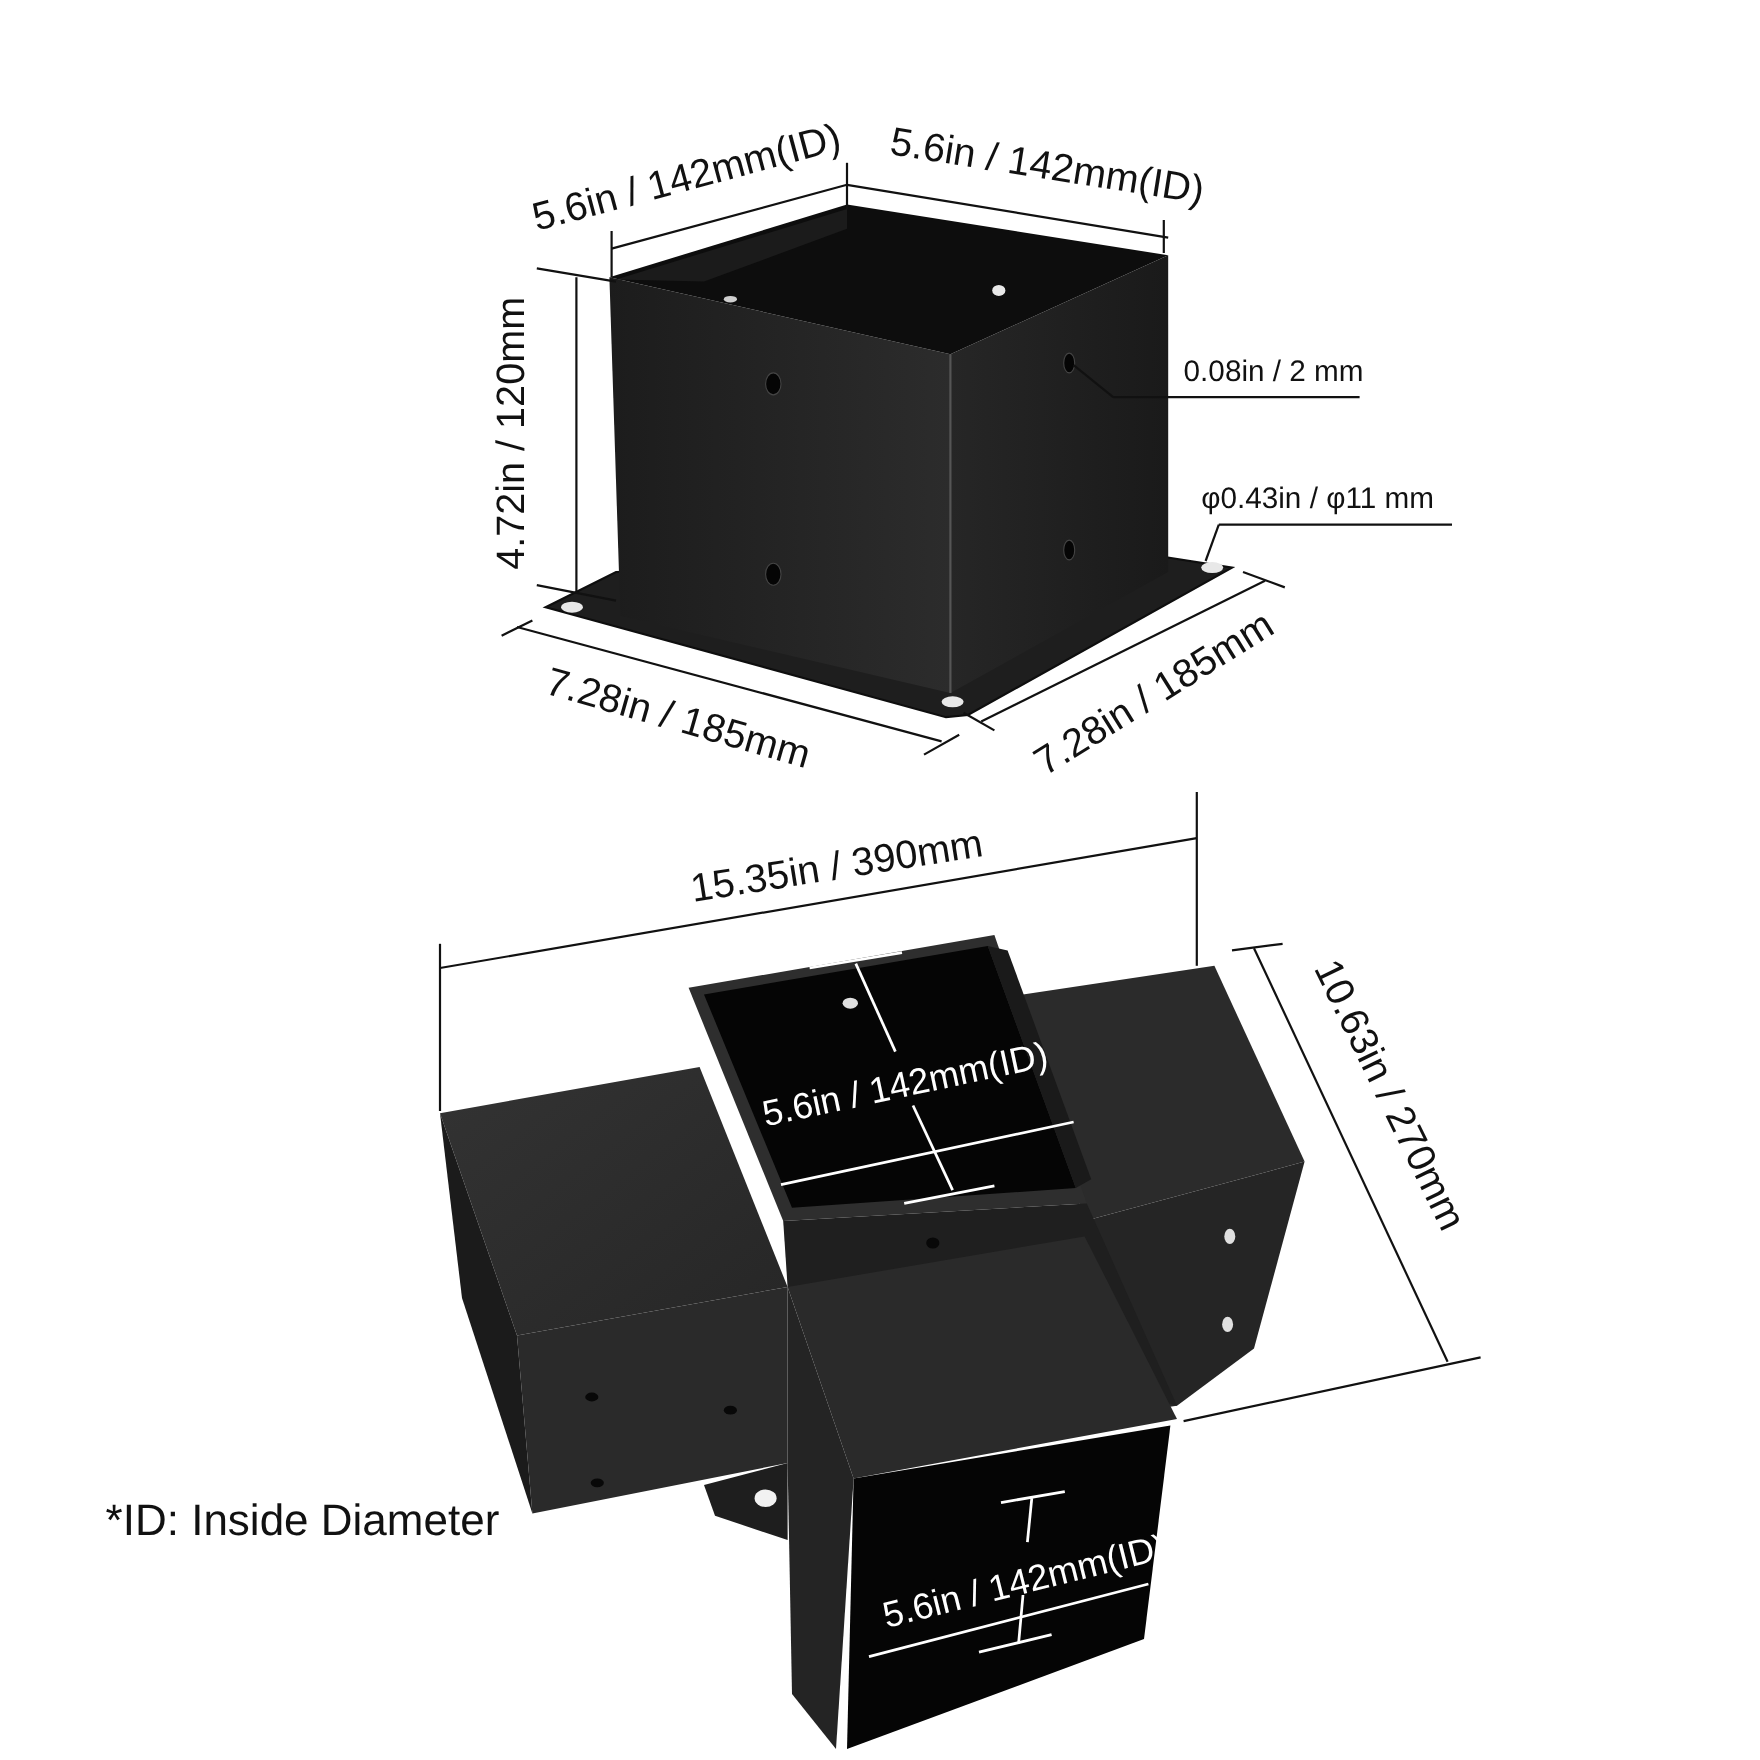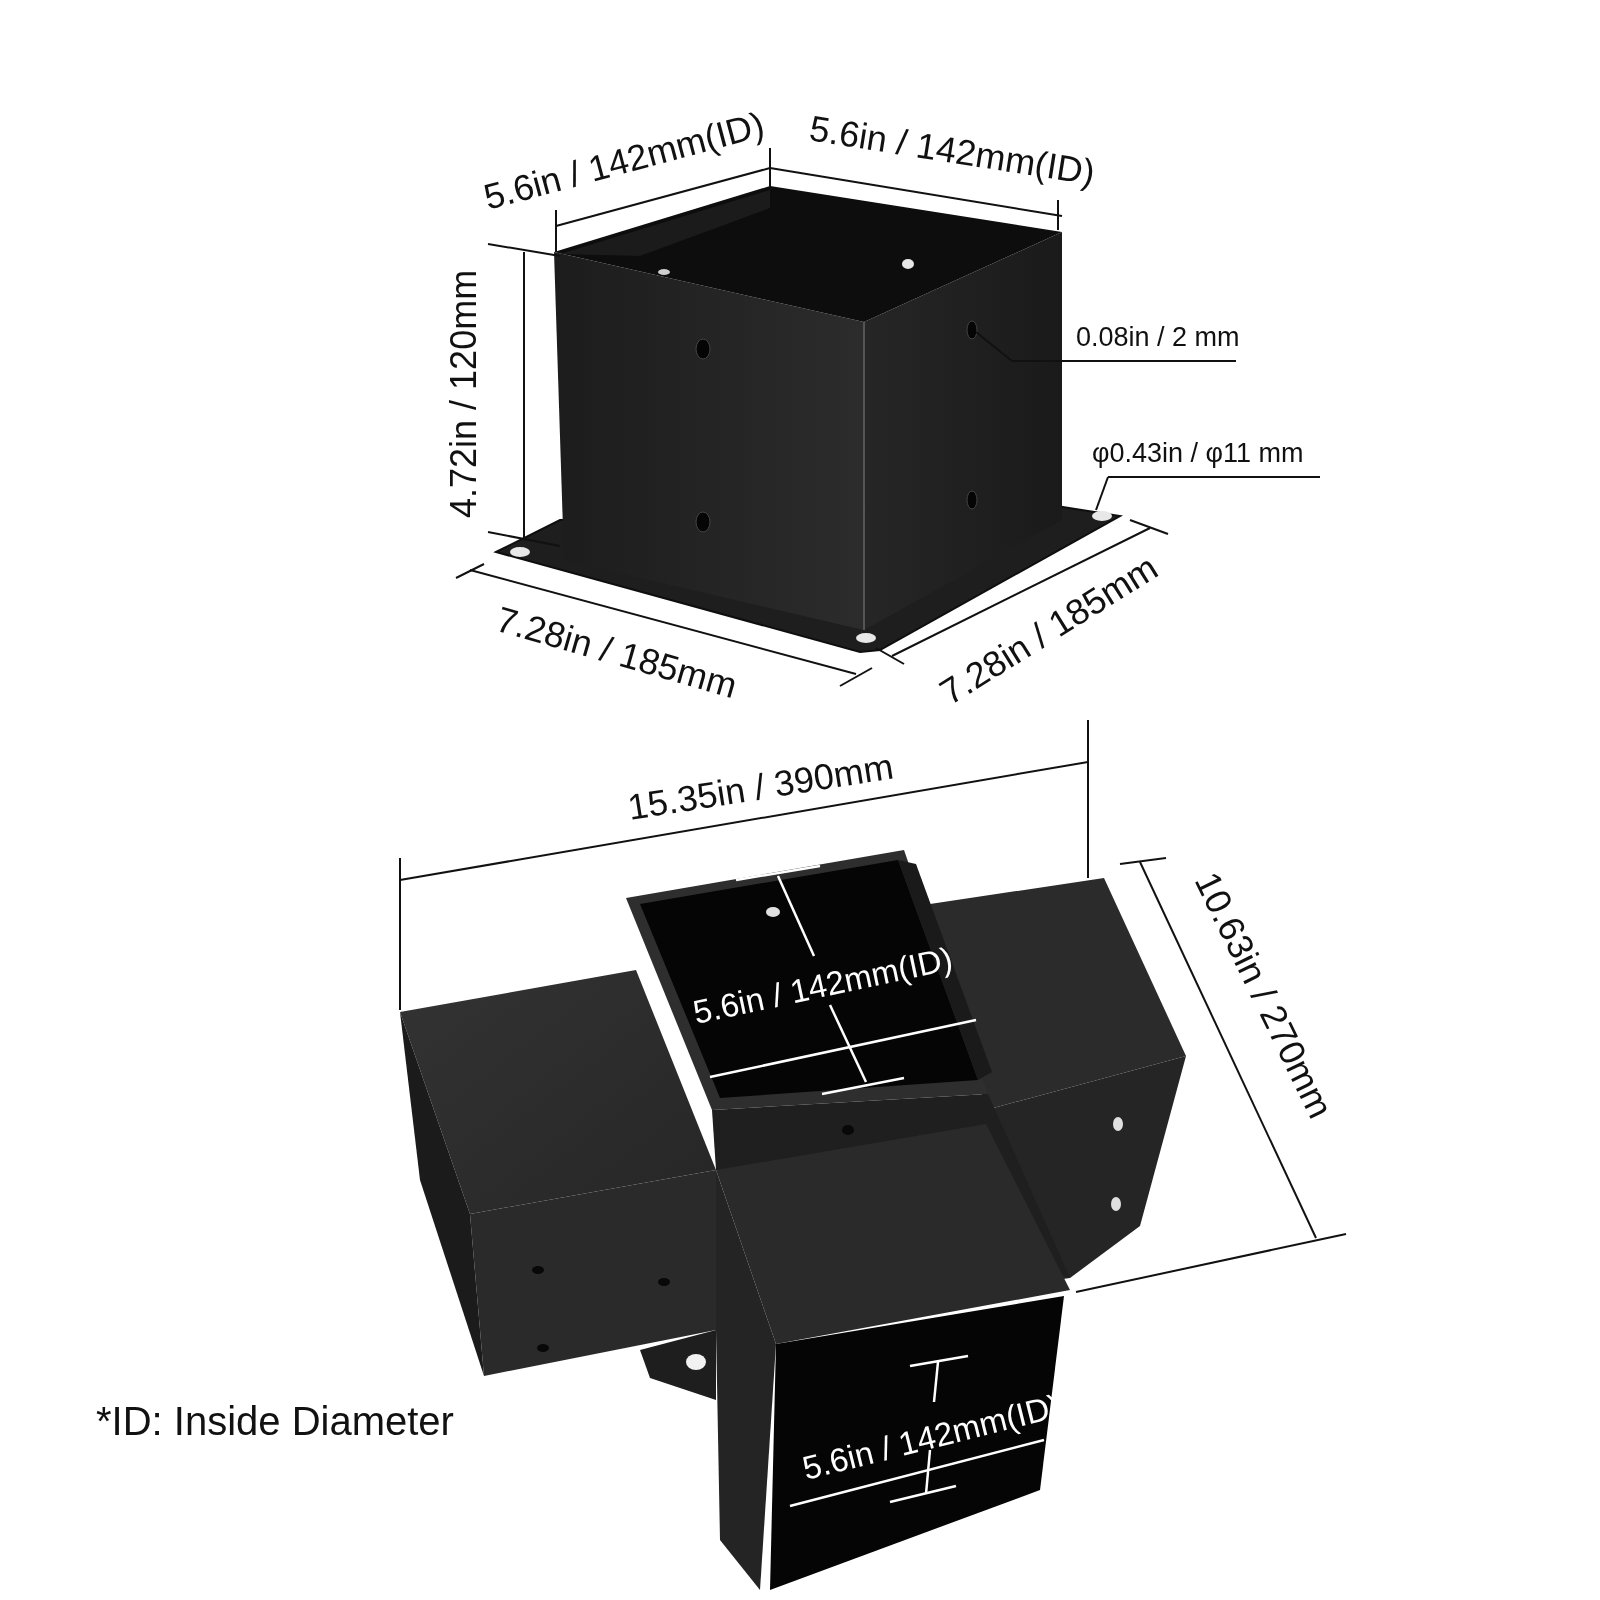--- a/index.html
+++ b/index.html
@@ -3,21 +3,21 @@
   <meta charset="utf-8">
   <style>
     html, body { margin: 0; padding: 0; background: #ffffff; }
     body { width: 1600px; height: 1600px; position: relative; overflow: hidden; font-family: "Liberation Sans", "DejaVu Sans", sans-serif; }
     svg { position: absolute; left: 0; top: 0; }
     .dim-label { font-family: "Liberation Sans", "DejaVu Sans", sans-serif; font-size: 36px; fill: #111111; }
     .dim-label-sm { font-family: "Liberation Sans", "DejaVu Sans", sans-serif; font-size: 27px; fill: #111111; }
     .dim-label-inner { font-family: "Liberation Sans", "DejaVu Sans", sans-serif; font-size: 33px; fill: #ffffff; }
     .dim-line { stroke: #111111; stroke-width: 2; fill: none; }
     .dim-line-inner { stroke: #ffffff; stroke-width: 2.5; fill: none; }
-    .footnote { position: absolute; left: 96px; top: 1399px; font-size: 40px; color: #111111; font-family: "Liberation Sans", "DejaVu Sans", sans-serif; }
+    .footnote { position: absolute; left: 96px; top: 1360px; font-size: 40px; color: #111111; font-family: "Liberation Sans", "DejaVu Sans", sans-serif; }
   </style>
 </head>
 <body>
 
 <svg width="1600" height="1600" viewBox="0 0 1600 1600" xmlns="http://www.w3.org/2000/svg">
   <defs>
     <linearGradient id="gLeft" x1="0" y1="0" x2="1" y2="0">
       <stop offset="0" stop-color="#1c1c1c"></stop>
       <stop offset="1" stop-color="#2c2c2c"></stop>
     </linearGradient>

